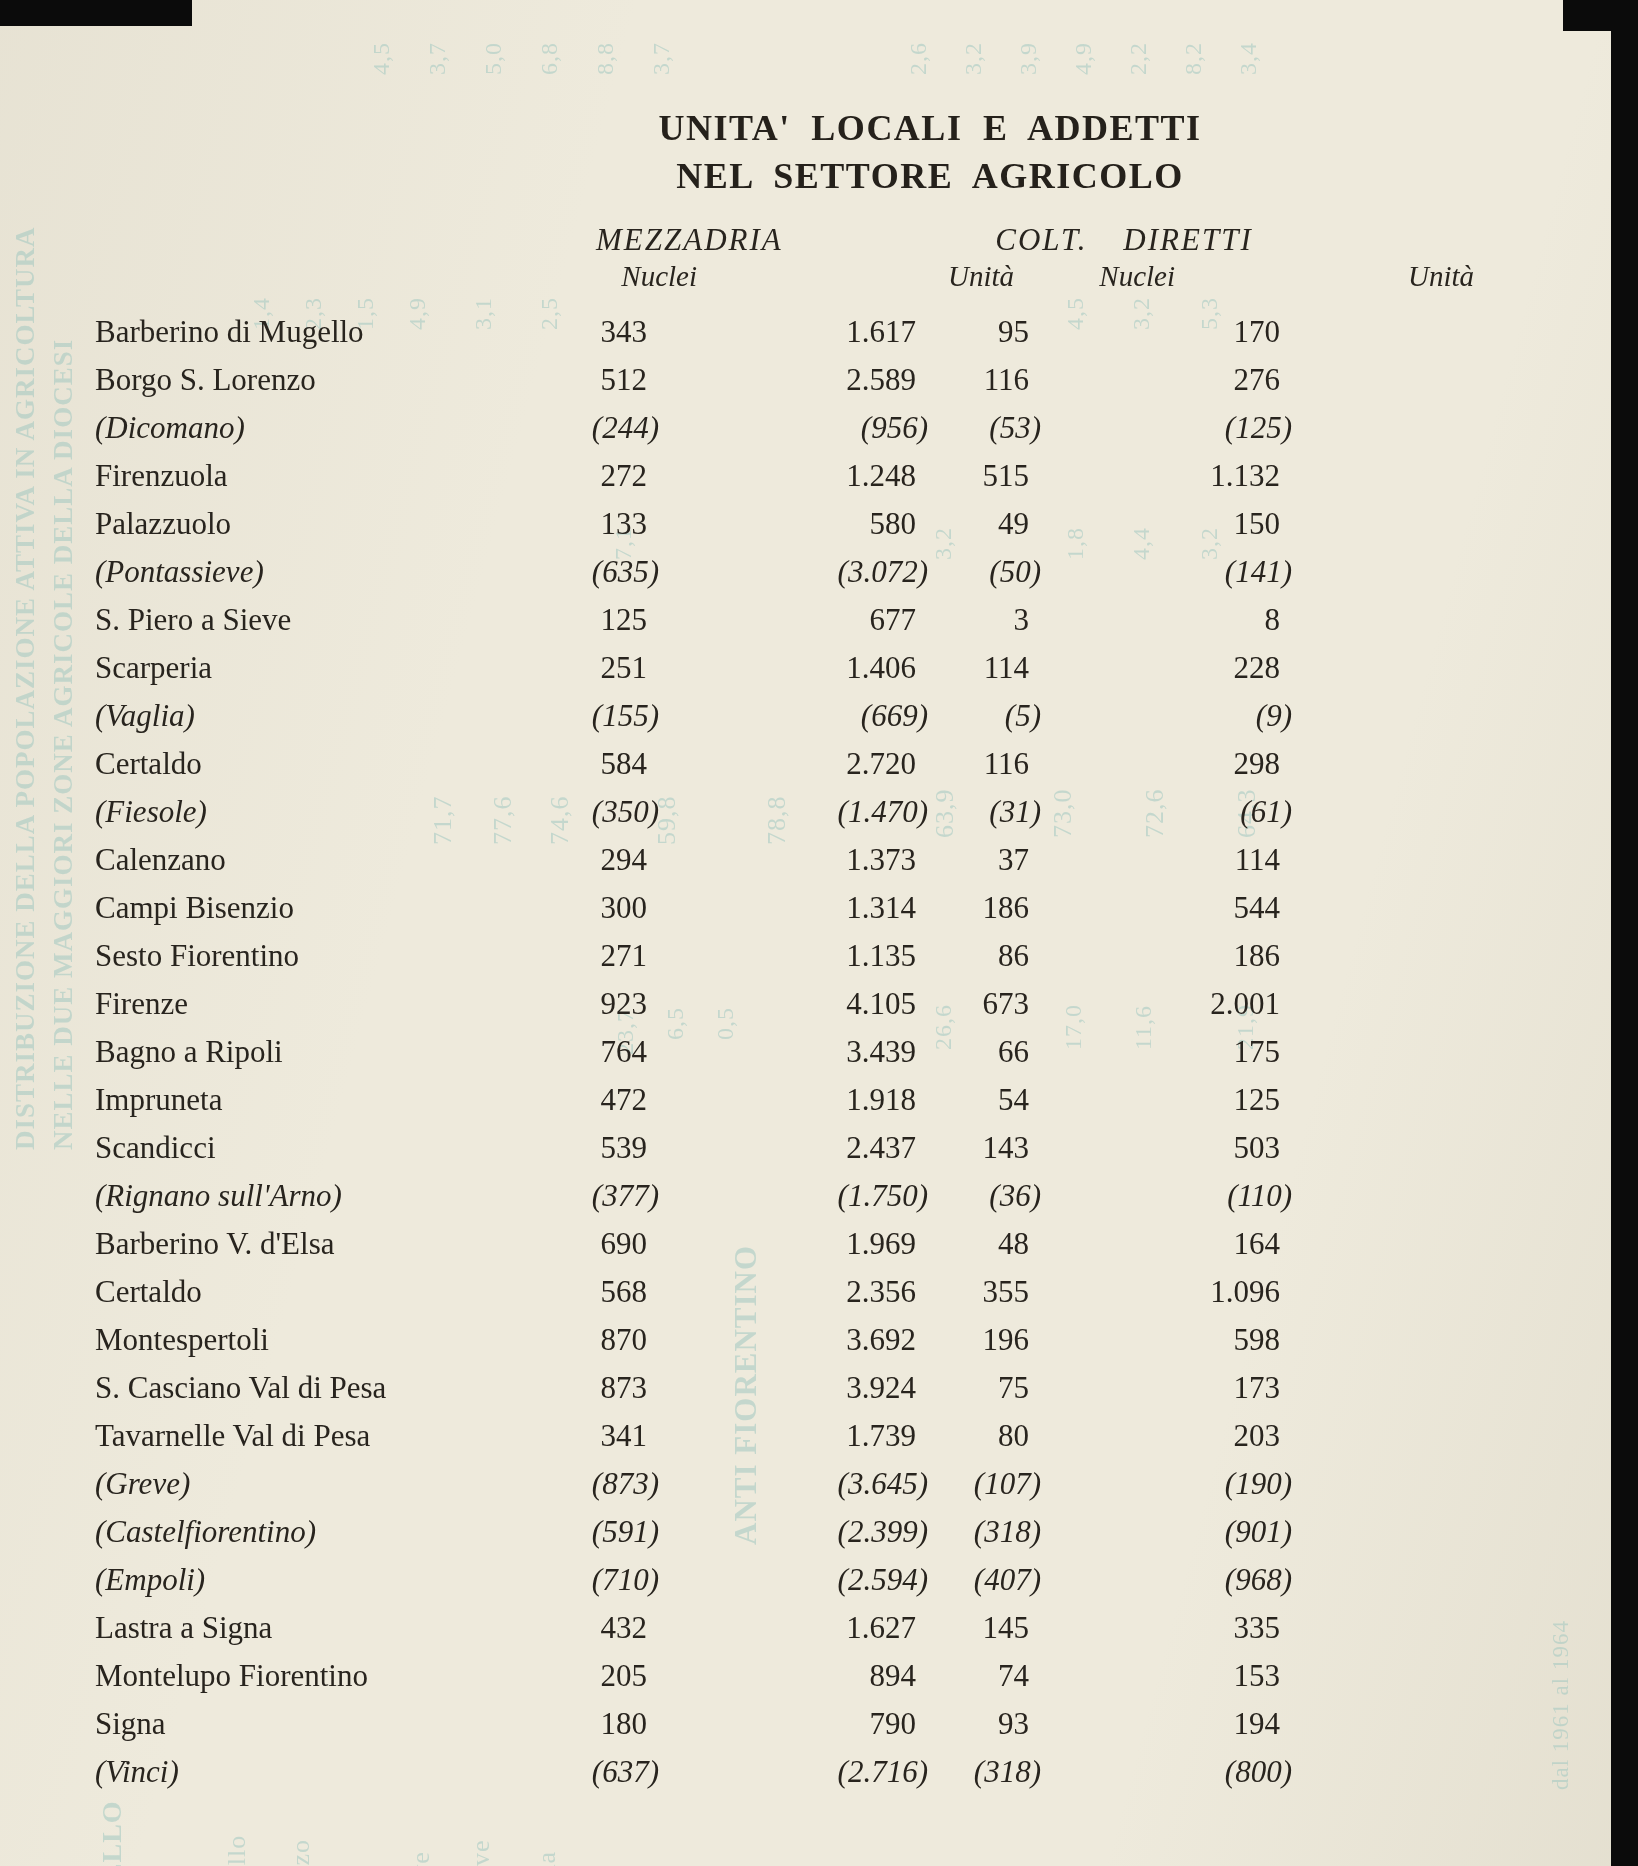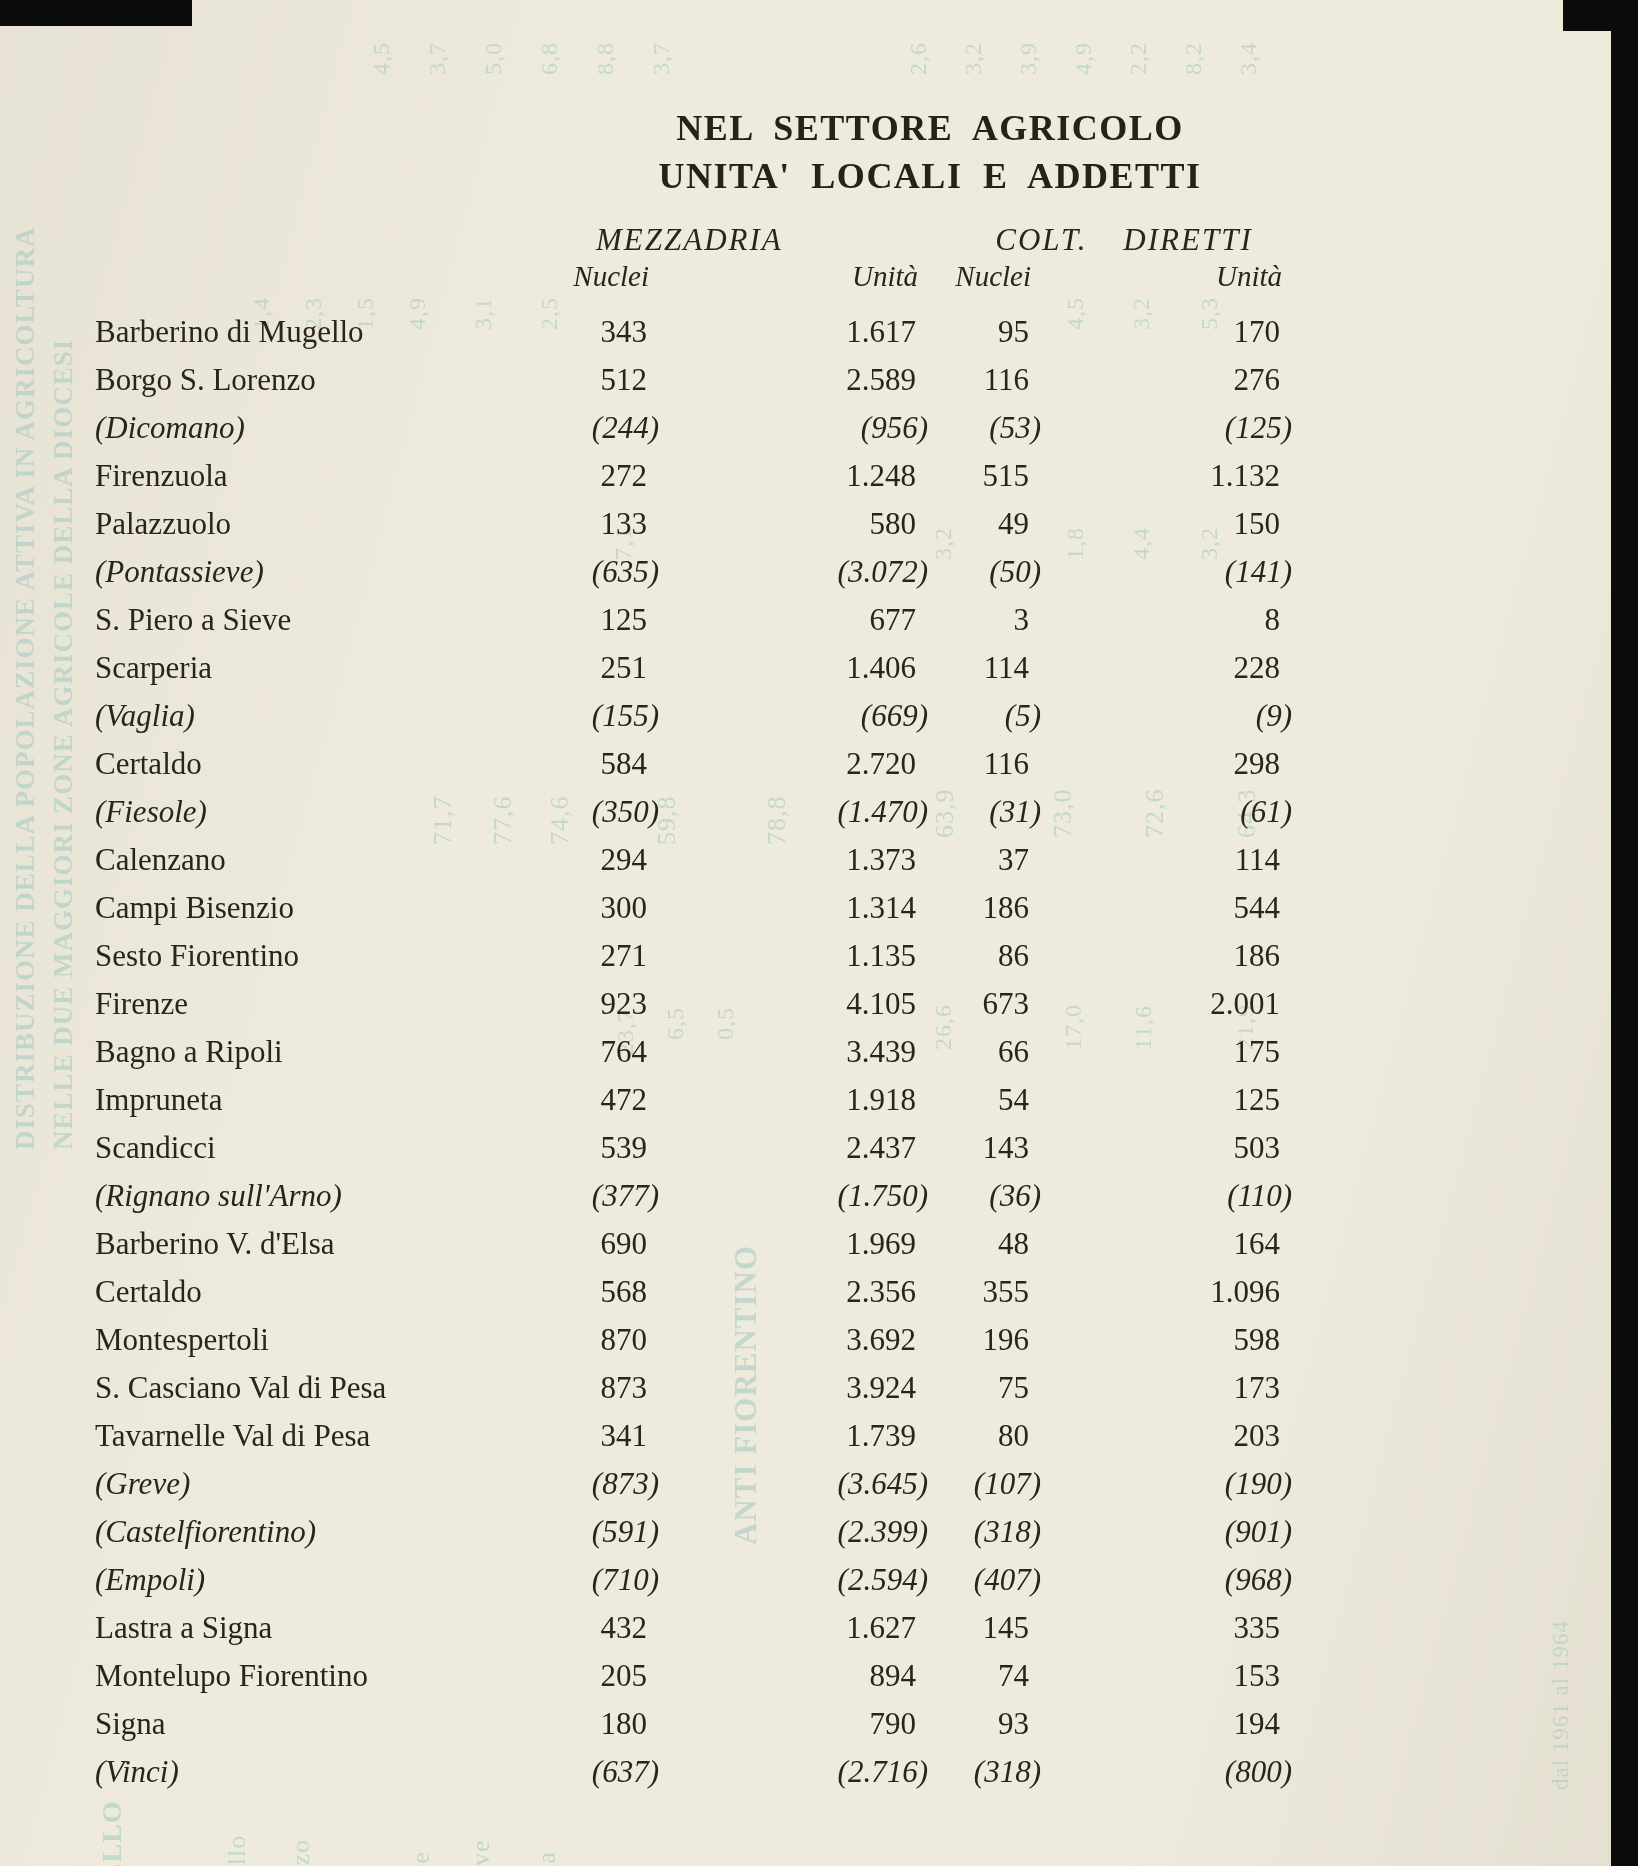--- a/index.html
+++ b/index.html
@@ -44,21 +44,21 @@
   .gh2 { position:absolute; left:950px; width:348px; text-align:center; word-spacing:26px; }
 
   
   .grid-row {
     display:grid;
     grid-template-columns:430px 137px 269px 113px 251px;
     padding-left:95px;
   }
   .subhead-row {
     position:absolute; top:260px; left:0; width:100%;
-    font-style:italic; font-size:29px;
+    font-style:italic; font-size:29px;gap:48px;
   }
   .subhead-row .cell { text-align:right; padding-right:13px; }
 
   #table-body { position:absolute; top:308px; left:0; width:100%; }
   .trow { height:48px; font-size:31px; line-height:48px; }
   .trow .cell { text-align:right; padding-right:15px; overflow:visible; white-space:nowrap; }
   .trow .c0 { text-align:left; padding-right:0; }
   .trow.paren { font-style:italic; }
   .trow.paren .cell { padding-right:3px; }
   .trow.paren .c0 { padding-right:0; }
@@ -124,22 +124,22 @@
       <span class="bleed-item" style="left: 662px; top: 1040px; font-size: 24px;">6,5</span>
       <span class="bleed-item" style="left: 712px; top: 1040px; font-size: 24px;">0,5</span>
       <span class="bleed-item" style="left: 930px; top: 1050px; font-size: 24px;">26,6</span>
       <span class="bleed-item" style="left: 1060px; top: 1050px; font-size: 24px;">17,0</span>
       <span class="bleed-item" style="left: 1130px; top: 1050px; font-size: 24px;">11,6</span>
       <span class="bleed-item" style="left: 1232px; top: 1050px; font-size: 24px;">21,9</span>
       <span class="bleed-item" style="left: 1548px; top: 1790px; font-size: 23px;">dal 1961 al 1964</span>
     </div>
 
   <div class="title">
+    <div>UNITA' LOCALI E ADDETTI</div>
     <div>NEL SETTORE AGRICOLO</div>
-    <div>UNITA' LOCALI E ADDETTI</div>
   </div>
 
   <div class="group-row">
     <span class="gh1">MEZZADRIA</span>
     <span class="gh2">COLT. DIRETTI</span>
   </div>
 
   <div class="subhead-row grid-row">
     <span class="cell c0"></span>
     <span class="cell">Nuclei</span>

